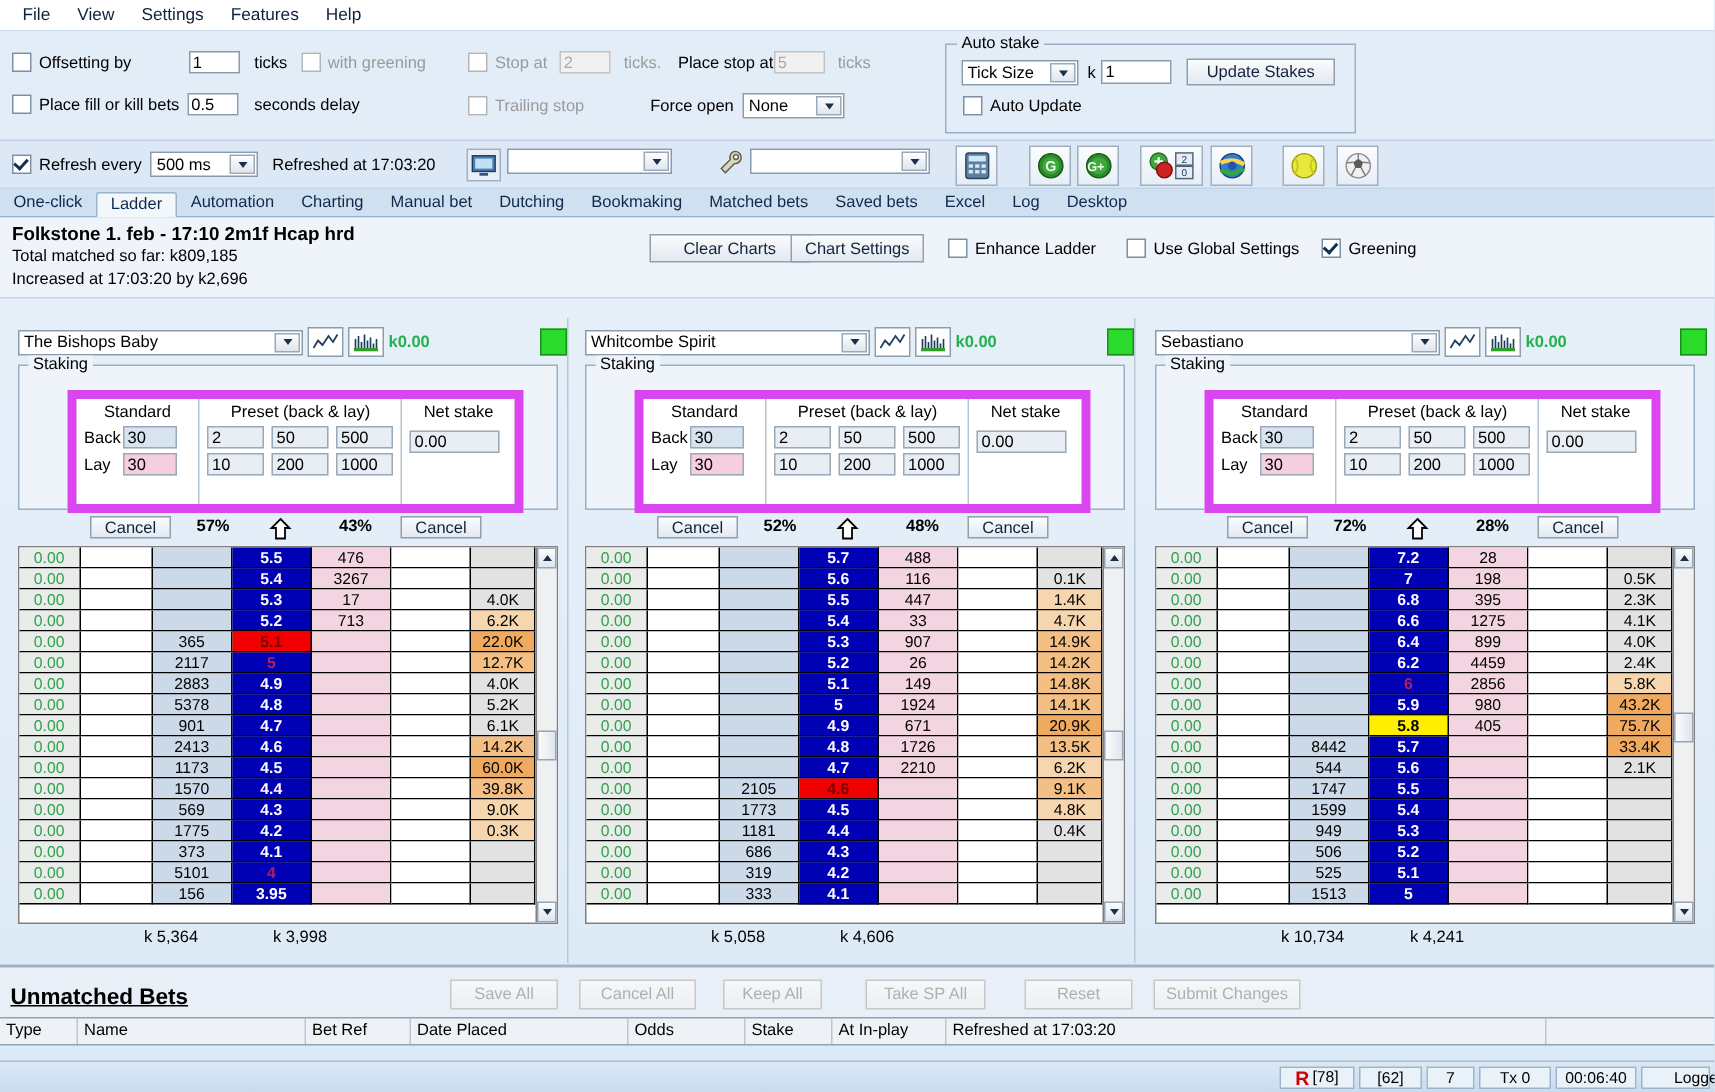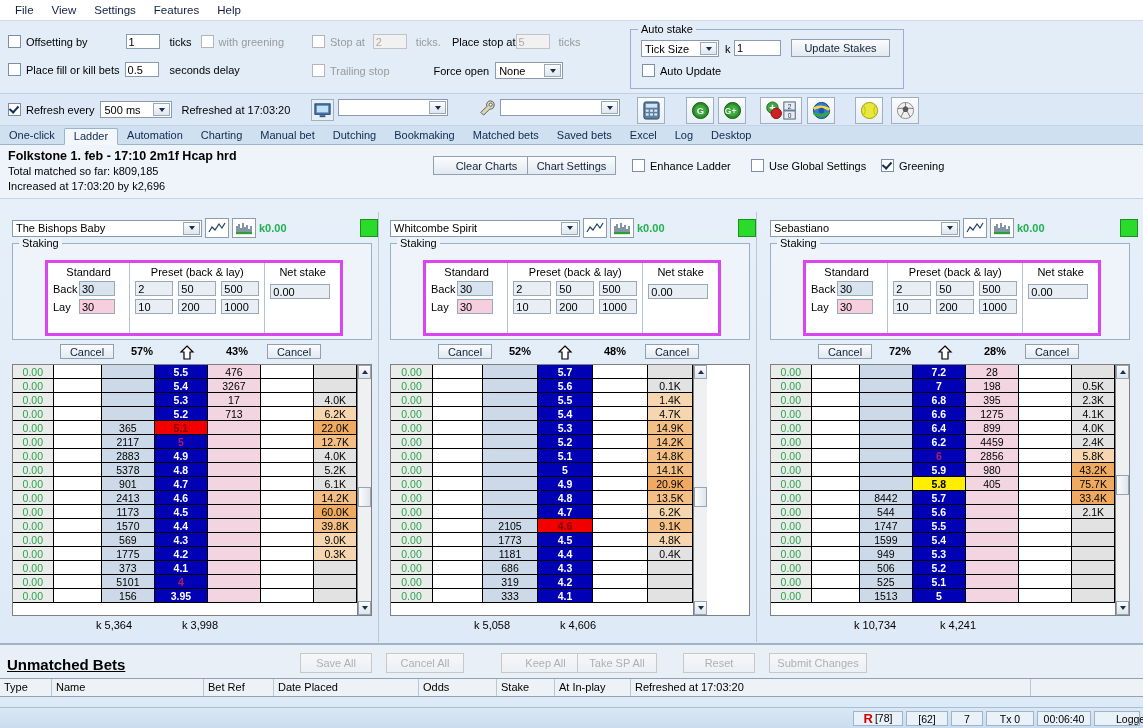--- a/index.html
+++ b/index.html
@@ -76,21 +76,21 @@
   
   .selrow{position:absolute;display:flex;align-items:center;gap:3px;}
   .chartbtn{width:22px;height:18px;border:1px solid #8d9dae;background:#fff;
        display:flex;align-items:center;justify-content:center;}
   .pl{color:#22b14c;font-size:11px;font-weight:bold;}
   .greenbox{width:16px;height:16px;background:#2bdb2b;border:1px solid #1a8f1a;}
 
   
   .stk{position:absolute;border:1px solid #9ab0c6;background:#eef4fa;}
   .stk>.cap{position:absolute;top:-7px;left:6px;background:#eef4fa;padding:0 3px;font-size:11px;}
-  .stkinner{position:absolute;border:3px solid #d946ef;background:#fff;display:flex;}
+  .stkinner{position:absolute;border:6px solid #d946ef;background:#fff;display:flex;}
   .stkcell{border-right:1px solid #b3c3d3;padding:3px 5px;box-sizing:border-box;}
   .stkcell:last-child{border-right:none;}
   .stkhd{text-align:center;font-size:11px;margin-bottom:3px;}
   .sfield{border:1px solid #9aa9b8;height:15px;width:36px;font-size:11px;
        padding:0 2px;box-sizing:border-box;background:#e8eef4;
        display:flex;align-items:center;}
   .sfield.lay{background:#f6cede;}
   .sfield.back{background:#d7e4ef;}
   .sfield.pre{background:#e8eef4;width:38px;}
   .sfield.net{background:#e8eef4;width:60px;border-top:1px solid #9aa9b8;}
@@ -709,20 +709,39 @@
           <div class="lrow c-odds">4.8</div>
           <div class="lrow c-odds">4.7</div>
           <div class="lrow c-odds red">4.6</div>
           <div class="lrow c-odds">4.5</div>
           <div class="lrow c-odds">4.4</div>
           <div class="lrow c-odds">4.3</div>
           <div class="lrow c-odds">4.2</div>
           <div class="lrow c-odds">4.1</div>
         </div>
         <div class="lcol" style="width: 55px;">
+          <div class="lrow c-layq">488</div>
+          <div class="lrow c-layq">116</div>
+          <div class="lrow c-layq">447</div>
+          <div class="lrow c-layq">33</div>
+          <div class="lrow c-layq">907</div>
+          <div class="lrow c-layq">26</div>
+          <div class="lrow c-layq">149</div>
+          <div class="lrow c-layq">1924</div>
+          <div class="lrow c-layq">671</div>
+          <div class="lrow c-layq">1726</div>
+          <div class="lrow c-layq">2210</div>
+          <div class="lrow c-layq"></div>
+          <div class="lrow c-layq"></div>
+          <div class="lrow c-layq"></div>
+          <div class="lrow c-layq"></div>
+          <div class="lrow c-layq"></div>
+          <div class="lrow c-layq"></div>
+        </div>
+        <div class="lcol" style="width: 55px;">
           <div class="lrow c-white2"></div>
           <div class="lrow c-white2"></div>
           <div class="lrow c-white2"></div>
           <div class="lrow c-white2"></div>
           <div class="lrow c-white2"></div>
           <div class="lrow c-white2"></div>
           <div class="lrow c-white2"></div>
           <div class="lrow c-white2"></div>
           <div class="lrow c-white2"></div>
           <div class="lrow c-white2"></div>
@@ -992,21 +1011,21 @@
         <span style="position:absolute;left:84px;">k 10,734</span>
         <span style="position:absolute;left:170px;">k 4,241</span>
       </div>
     </div>
 
   <div class="unm" style="top:643px;height:38px;">
     <span class="unmtitle" style="position:absolute;left:7px;top:11px;">Unmatched Bets</span>
     <div id="unmbtns">
         <button class="btn dis" style="position: absolute; left: 300px; top: 8px; width: 72px; height: 20px;">Save All</button>
         <button class="btn dis" style="position: absolute; left: 386px; top: 8px; width: 78px; height: 20px;">Cancel All</button>
-        <button class="btn dis" style="position: absolute; left: 501px; top: 8px; width: 89px; height: 20px;">Keep All</button>
+        <button class="btn dis" style="position: absolute; left: 482px; top: 8px; width: 66px; height: 20px;">Keep All</button>
         <button class="btn dis" style="position: absolute; left: 577px; top: 8px; width: 80px; height: 20px;">Take SP All</button>
         <button class="btn dis" style="position: absolute; left: 683px; top: 8px; width: 72px; height: 20px;">Reset</button>
         <button class="btn dis" style="position: absolute; left: 769px; top: 8px; width: 98px; height: 20px;">Submit Changes</button>
       </div>
   </div>
   <div class="gridhdr" style="position:absolute;top:678px;left:0;right:0;" id="gridhdr">
       <div class="gh" style="width: 52px;">Type</div>
       <div class="gh" style="width: 152px;">Name</div>
       <div class="gh" style="width: 70px;">Bet Ref</div>
       <div class="gh" style="width: 145px;">Date Placed</div>

